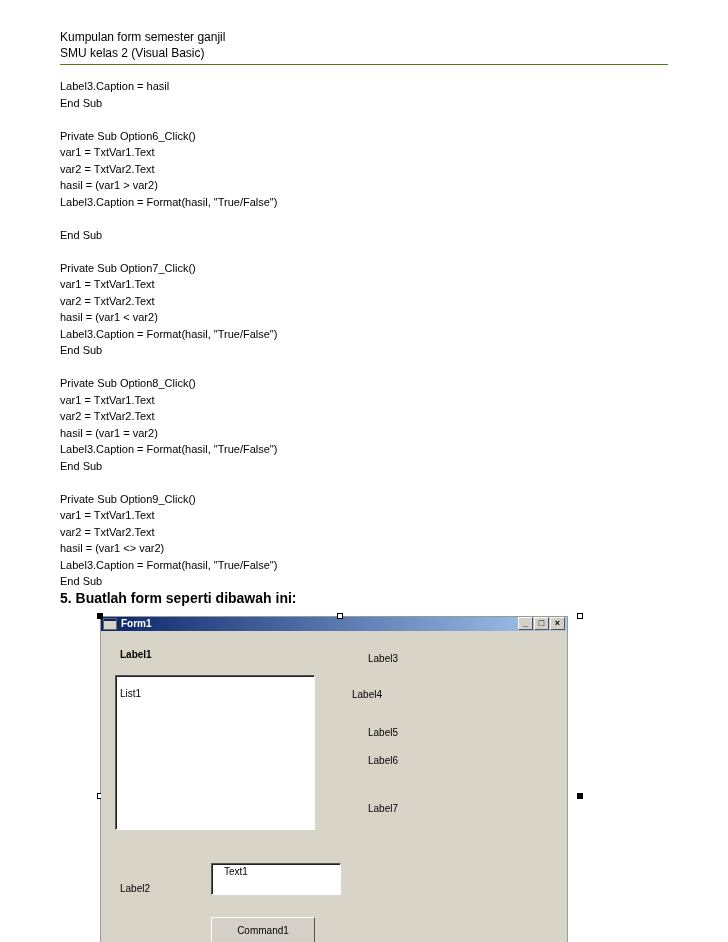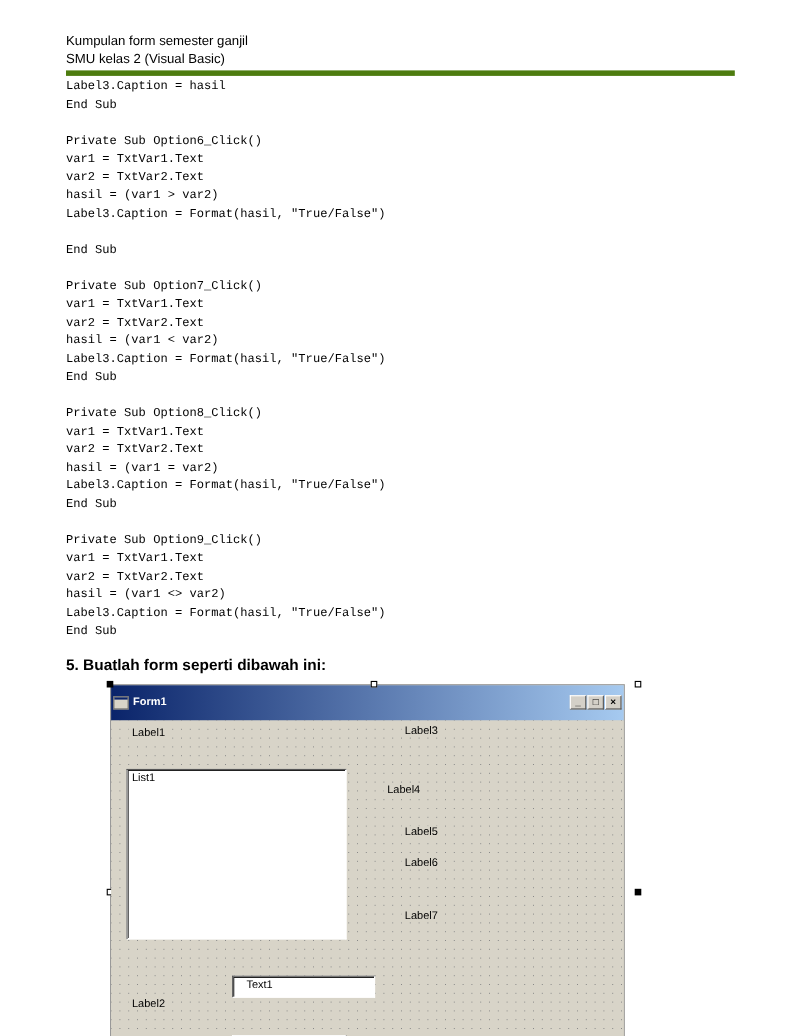--- a/index.html
+++ b/index.html
@@ -15,49 +15,49 @@
       padding: 30px 60px;
       color: #000;
     }
     .header-title {
       font-size: 12px;
       margin-bottom: 2px;
     }
     .header-subtitle {
       font-size: 12px;
       padding-bottom: 4px;
-      border-bottom: 5px solid #4d7c0f;
-      margin-bottom: 2px;
+      border-bottom: 1px solid #4d7c0f;
+      margin-bottom: 13px;
     }
     .code-block {
-      font-family: Liberation Mono, monospace;
+      font-family: Liberation Sans, sans-serif;
       font-size: 11px;
       line-height: 1.5;
       white-space: pre;
-      margin-bottom: 13px;
+      margin-bottom: 0;
     }
     .question {
       font-weight: bold;
       font-size: 14px;
       margin-bottom: 10px;
     }
     
     .vb-outer {
       margin-left: 40px;
       margin-top: 6px;
       width: 480px;
       position: relative;
     }
     .vb-form {
       border: 1px solid #999;
       background: #d8d4c8;
       width: 468px;
     }
     .titlebar {
-      height: 32px;
+      height: 14px;
       background: linear-gradient(to right, #0a246a, #a6caf0);
       display: flex;
       align-items: center;
       justify-content: space-between;
       padding: 4px 2px;
     }
     .titlebar-left {
       display: flex;
       align-items: center;
       gap: 4px;
@@ -120,21 +120,21 @@
     .listbox {
       position: absolute;
       background: #fff;
       border-top: 1px solid #555;
       border-left: 1px solid #555;
       border-right: 1px solid #fff;
       border-bottom: 1px solid #fff;
       box-shadow: inset 1px 1px 0 #222;
       font-size: 10px;
       font-family: "MS Sans Serif", Arial, sans-serif;
-      padding: 2px 4px;
+      padding: 12px 4px;
     }
     .textbox {
       position: absolute;
       background: #fff;
       border-top: 1px solid #555;
       border-left: 1px solid #555;
       border-right: 1px solid #fff;
       border-bottom: 1px solid #fff;
       box-shadow: inset 1px 1px 0 #222;
       font-size: 10px;
@@ -220,29 +220,29 @@
         <div class="form-icon"></div>
         <span class="title-text">Form1</span>
       </div>
       <div class="window-buttons">
         <div class="win-btn">_</div>
         <div class="win-btn">□</div>
         <div class="win-btn">×</div>
       </div>
     </div>
     <div class="form-body">
-      <div class="lbl" style="left:16px; top:6px;">Label1</div>
+      <div class="lbl" style="left:16px; top:18px;font-weight:bold;">Label1</div>
 
       <div class="listbox" style="left:14px; top:44px; width:200px; height:155px;">List1</div>
 
-      <div class="lbl" style="left:264px; top:4px;">Label3</div>
+      <div class="lbl" style="left:264px; top:22px;">Label3</div>
       <div class="lbl" style="left:248px; top:58px;">Label4</div>
       <div class="lbl" style="left:264px; top:96px;">Label5</div>
       <div class="lbl" style="left:264px; top:124px;">Label6</div>
       <div class="lbl" style="left:264px; top:172px;">Label7</div>
 
       <div class="lbl" style="left:16px; top:252px;">Label2</div>
-      <div class="textbox" style="left:110px; top:232px; width:130px; height:20px;padding-left:12px;">Text1</div>
+      <div class="textbox" style="left:110px; top:232px; width:130px; height:32px;padding-left:12px;">Text1</div>
 
       <div class="cmdbtn" style="left:110px; top:286px; width:104px; height:28px;">Command1</div>
     </div>
   </div>
 </div>
 
 </body></html>

